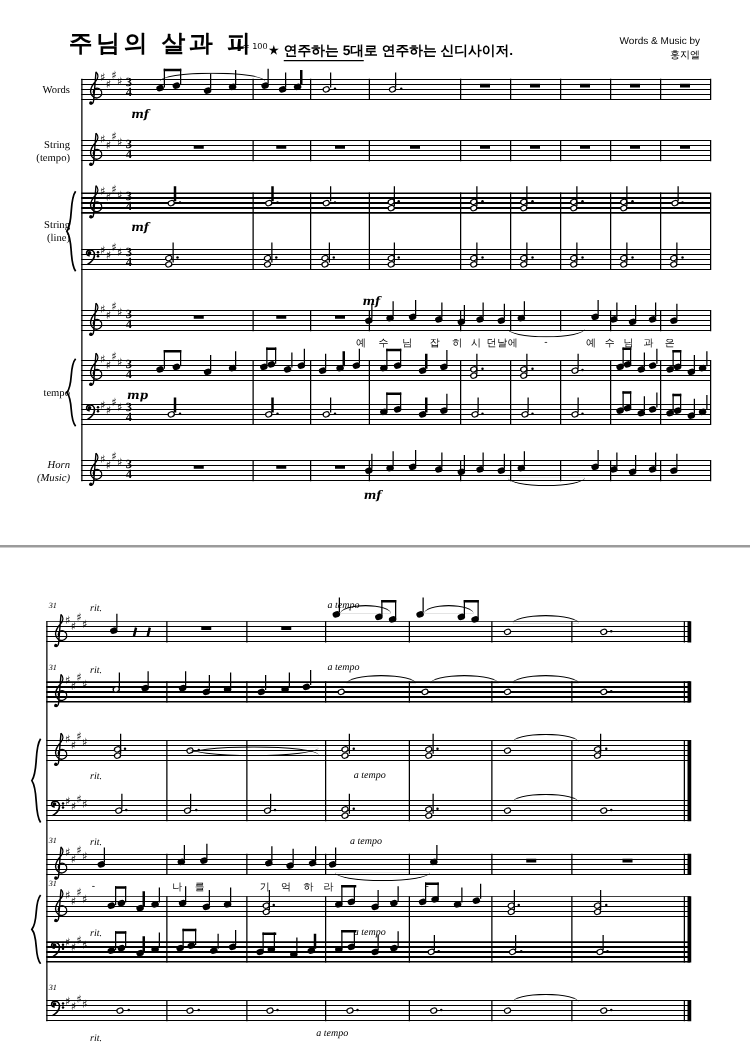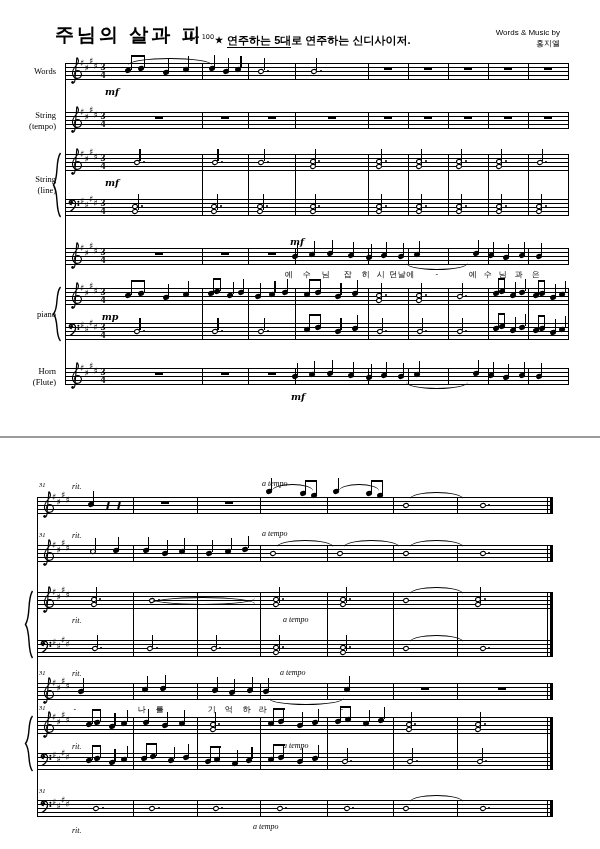--- a/index.html
+++ b/index.html
@@ -309,21 +309,21 @@
     <div class="vline" style="left: 368px; top: 288px; height: 52px;"></div>
     <div class="vline" style="left: 408px; top: 288px; height: 52px;"></div>
     <div class="vline" style="left: 448px; top: 288px; height: 52px;"></div>
     <div class="vline" style="left: 488px; top: 288px; height: 52px;"></div>
     <div class="vline" style="left: 528px; top: 288px; height: 52px;"></div>
     <div class="vline" style="left: 568px; top: 288px; height: 52px;"></div>
     <div class="brace" style="left: 52px; top: 286px; width: 10px; height: 56px;"><svg width="10" height="56" viewBox="0 0 10 56">
         <path d="M8.5 1 C3 7.28 7 21.28 1.5 28 C7 34.72 3 48.72 8.5 55" fill="none" stroke="#000" stroke-width="1.4"></path>
       </svg></div>
     <div class="lbl" style="left: 0px; top: 308.5px; width: 56px;">
-      <span>piano</span>
+      <span>tempo</span>
     </div>
     <div class="staff" style="left: 65px; top: 288px; width: 503px;"></div>
     <div class="clef" style="left: 68px; top: 281px; width: 14px; height: 31px;"><svg width="14" height="31" viewBox="0 0 14 31">
         <path d="M8.8 1.5 C10.9 3.6 10.7 6.6 8.5 9 C5.8 12 4.2 14.5 4.5 17.6 C4.8 20.7 7.3 22.7 10 22.3 C12.7 21.9 14 19.4 13.2 17.1 C12.4 14.9 9.9 13.9 8.1 15 C6.3 16.1 6.1 18.7 7.8 19.8 M8.8 1.5 L6.9 24.5 C6.7 26.9 5 27.8 3.9 26.7" fill="none" stroke="#000" stroke-width="1.1"></path>
         <circle cx="4.6" cy="26.3" r="1.3"></circle>
       </svg></div>
     <span class="sharp" style="left: 80px; top: 284px;">♯</span>
     <span class="sharp" style="left: 84.5px; top: 289px;">♯</span>
     <span class="sharp" style="left: 89px; top: 282px;">♯</span>
     <span class="sharp" style="left: 93.5px; top: 287px;">♯</span>
@@ -452,23 +452,23 @@
     <div class="stem" style="left: 564.5px; top: 316px; height: 12px;"></div>
     <div class="vline" style="left: 202px; top: 368px; height: 17px;"></div>
     <div class="vline" style="left: 248px; top: 368px; height: 17px;"></div>
     <div class="vline" style="left: 295px; top: 368px; height: 17px;"></div>
     <div class="vline" style="left: 368px; top: 368px; height: 17px;"></div>
     <div class="vline" style="left: 408px; top: 368px; height: 17px;"></div>
     <div class="vline" style="left: 448px; top: 368px; height: 17px;"></div>
     <div class="vline" style="left: 488px; top: 368px; height: 17px;"></div>
     <div class="vline" style="left: 528px; top: 368px; height: 17px;"></div>
     <div class="vline" style="left: 568px; top: 368px; height: 17px;"></div>
-    <div class="lbl" style="left: 0px; top: 365.5px; width: 56px;">
+    <div class="lbl" style="left: 0px; top: 365.5px; width: 56px; font-style: italic;">
       <span>Horn</span>
-      <span>(Flute)</span>
+      <span>(Music)</span>
     </div>
     <div class="staff" style="left: 65px; top: 368px; width: 503px;"></div>
     <div class="clef" style="left: 68px; top: 361px; width: 14px; height: 31px;"><svg width="14" height="31" viewBox="0 0 14 31">
         <path d="M8.8 1.5 C10.9 3.6 10.7 6.6 8.5 9 C5.8 12 4.2 14.5 4.5 17.6 C4.8 20.7 7.3 22.7 10 22.3 C12.7 21.9 14 19.4 13.2 17.1 C12.4 14.9 9.9 13.9 8.1 15 C6.3 16.1 6.1 18.7 7.8 19.8 M8.8 1.5 L6.9 24.5 C6.7 26.9 5 27.8 3.9 26.7" fill="none" stroke="#000" stroke-width="1.1"></path>
         <circle cx="4.6" cy="26.3" r="1.3"></circle>
       </svg></div>
     <span class="sharp" style="left: 80px; top: 364px;">♯</span>
     <span class="sharp" style="left: 84.5px; top: 369px;">♯</span>
     <span class="sharp" style="left: 89px; top: 362px;">♯</span>
     <span class="sharp" style="left: 93.5px; top: 367px;">♯</span>

